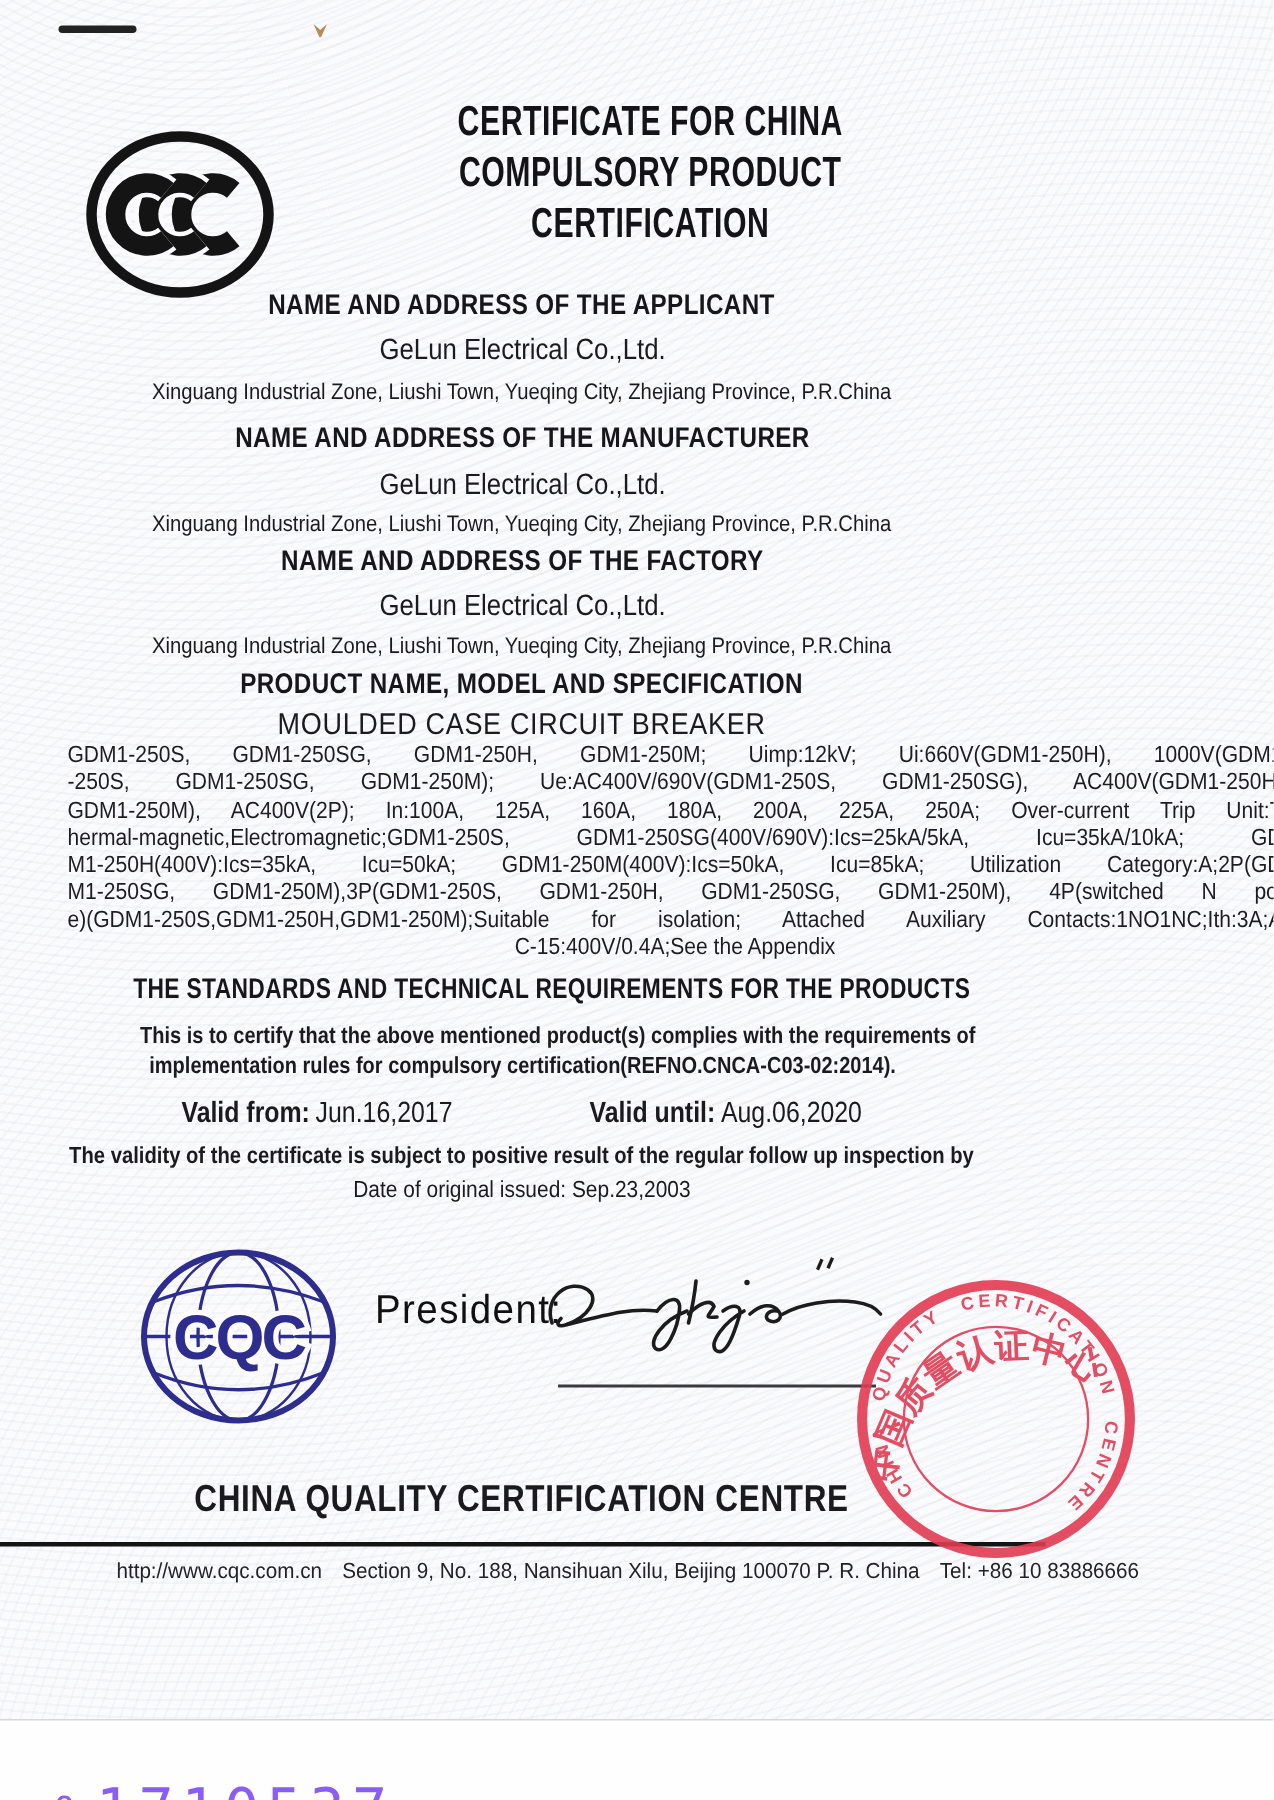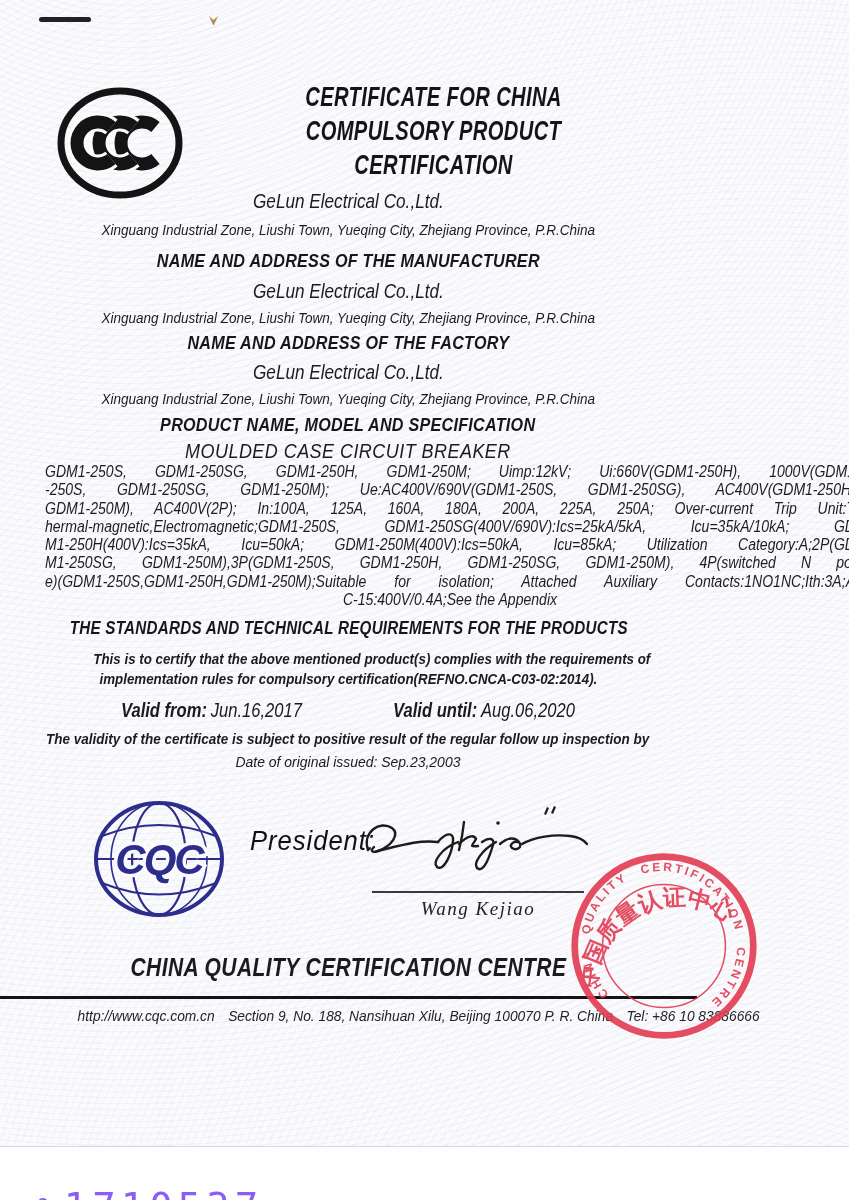--- a/index.html
+++ b/index.html
@@ -19,21 +19,21 @@
       repeating-radial-gradient(circle at 90% 120%, rgba(140,155,190,0.06) 0 1.5px, rgba(0,0,0,0) 1.5px 7px);
     border-bottom:1px solid #d8d8da;
   }
   .below-scan { position:absolute; left:0; top:1148px; width:849px; height:52px; background:#fefefe; }
 
   
   .artifact-dash { position:absolute; left:39px; top:17px; width:52px; height:5px; background:#222; border-radius:3px; }
   .artifact-v { position:absolute; left:209px; top:16px; width:9px; height:9px; background:#b98a55;
                 clip-path:polygon(0 0, 50% 45%, 100% 0, 55% 100%, 45% 100%); }
 
-  .content { position:absolute; left:0; top:0; width:696px; padding-top:80px;font-style:italic; }
+  .content { position:absolute; left:0; top:0; width:696px; padding-top:64px; }
   .cline { text-align:center; white-space:nowrap; }
   .cx { display:inline-block; transform:scaleX(0.85); transform-origin:center; white-space:nowrap; }
 
   .title-row { margin-left:171px; text-align:center; line-height:34px; }
   .title-row .t { display:inline-block; transform:scaleX(0.72); transform-origin:center;
                   font-size:28px; font-weight:bold; letter-spacing:0.5px; color:#141418; }
 
   .certno { margin-top:26px; line-height:24px; }
   .certno .cx { font-size:20px; font-weight:bold; letter-spacing:0.5px; }
 
@@ -109,20 +109,23 @@
     <path d="M55.5 73.1 A 21 21 0 1 1 55.5 40.9" fill="none" stroke="#141414" stroke-width="13"></path>
   </svg>
 
   <div class="content">
 
     <div class="title-row">
       <span class="t">CERTIFICATE FOR CHINA COMPULSORY PRODUCT CERTIFICATION</span>
     </div>
 
 
+    <div class="cline sec-h" style="margin-top:20px;">
+      <span class="cx">NAME AND ADDRESS OF THE APPLICANT</span>
+    </div>
     <div class="cline org-name" style="margin-top:2px;">
       <span class="cx">GeLun Electrical Co.,Ltd.</span>
     </div>
     <div class="cline org-addr" style="margin-top:3px;">
       <span class="cx">Xinguang Industrial Zone, Liushi Town, Yueqing City, Zhejiang Province, P.R.China</span>
     </div>
 
     <div class="cline sec-h" style="margin-top:8px;">
       <span class="cx">NAME AND ADDRESS OF THE MANUFACTURER</span>
     </div>
@@ -154,21 +157,21 @@
       <div class="jline">GDM1-250S, GDM1-250SG, GDM1-250H, GDM1-250M; Uimp:12kV; Ui:660V(GDM1-250H), 1000V(GDM1</div>
       <div class="jline">-250S, GDM1-250SG, GDM1-250M); Ue:AC400V/690V(GDM1-250S, GDM1-250SG), AC400V(GDM1-250H,</div>
       <div class="jline">GDM1-250M), AC400V(2P); In:100A, 125A, 160A, 180A, 200A, 225A, 250A; Over-current Trip Unit:T</div>
       <div class="jline">hermal-magnetic,Electromagnetic;GDM1-250S, GDM1-250SG(400V/690V):Ics=25kA/5kA, Icu=35kA/10kA; GD</div>
       <div class="jline">M1-250H(400V):Ics=35kA, Icu=50kA; GDM1-250M(400V):Ics=50kA, Icu=85kA; Utilization Category:A;2P(GD</div>
       <div class="jline">M1-250SG, GDM1-250M),3P(GDM1-250S, GDM1-250H, GDM1-250SG, GDM1-250M), 4P(switched N pol</div>
       <div class="jline">e)(GDM1-250S,GDM1-250H,GDM1-250M);Suitable for isolation; Attached Auxiliary Contacts:1NO1NC;Ith:3A;A</div>
       <div class="lastline">C-15:400V/0.4A;See the Appendix</div>
     </div>
 
-    <div class="cline sec-h" style="margin-top:6px;">
+    <div class="cline sec-h" style="margin-top:6px;margin-left:19px;">
       <span class="cx" style="transform:scaleX(0.8);">THE STANDARDS AND TECHNICAL REQUIREMENTS FOR THE PRODUCTS</span>
     </div>
 
     <div class="cline certify" style="margin-top:7px;text-align:right;">
       <span class="cx">This is to certify that the above mentioned product(s) complies with the requirements of</span>
     </div>
     <div class="cline certify">
       <span class="cx">implementation rules for compulsory certification(REFNO.CNCA-C03-02:2014).</span>
     </div>
 
@@ -217,21 +220,20 @@
           <path d="M164 46 C176 39 196 36 212 38 C220 39 226 42 229 46"></path>
         </g>
         <g fill="#1c1c1c">
           <circle cx="140" cy="25" r="1.8"></circle>
           <path d="M186 16 l3 -7 l2 1 l-3 7 z"></path>
           <path d="M193 15 l3 -7 l2 1 l-3 7 z"></path>
         </g>
       </svg>
 
       <div class="sig-line"></div>
-      <div class="sig-name">Wang Kejiao</div>
     </div>
 
     <div class="cline footer-h">
       <span class="cx">CHINA QUALITY CERTIFICATION CENTRE</span>
     </div>
     <div class="footer-rule"></div>
     <div class="footer-row">
       <span class="cell">http://www.cqc.com.cn</span>
       <span class="cell">Section 9,  No. 188, Nansihuan Xilu, Beijing  100070 P. R. China</span>
       <span class="cell">Tel: +86 10 83886666</span>

